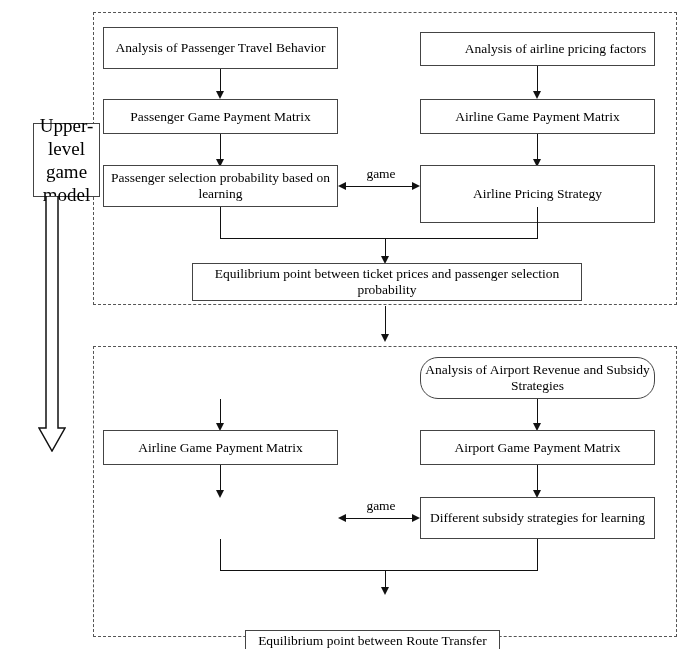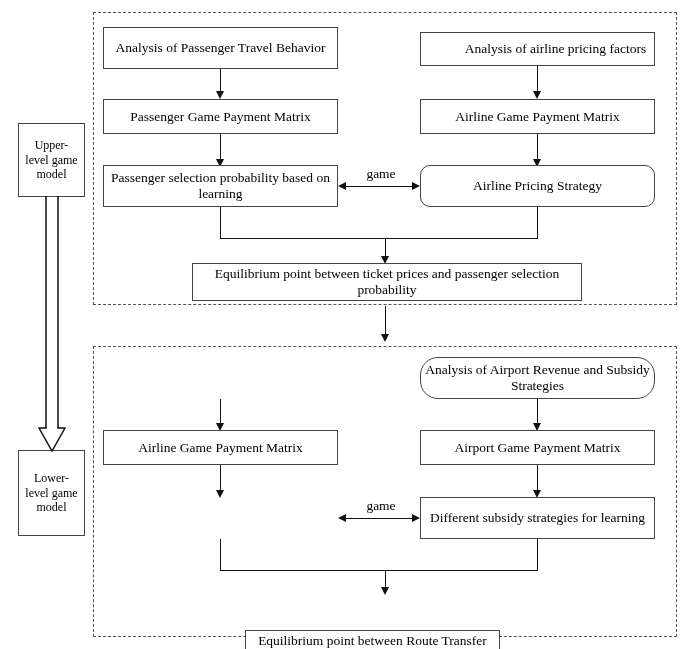--- a/index.html
+++ b/index.html
@@ -34,22 +34,23 @@
     background: #ffffff;
     display: flex;
     align-items: center;
     justify-content: center;
     text-align: center;
     line-height: 1.18;
     font-size: 13.5px;
     padding: 1px 4px;
   }
   .box.side {
-    font-size: 12px;
+    font-size: 19px;
     line-height: 1.22;
+    margin-left: 15px;
   }
   
   .vline {
     position: absolute;
     width: 0;
     border-left: 1.4px solid #111111;
   }
   .hline {
     position: absolute;
     height: 0;
@@ -94,21 +95,20 @@
 <body>
 
 <div id="canvas">
 
   <div class="panel" style="left:93px; top:12px; width:584px; height:293px;"></div>
 
   <div class="panel" style="left:93px; top:346px; width:584px; height:291px;"></div>
 
   <div class="box side" style="left:18px; top:123px; width:67px; height:74px;">Upper-level game model</div>
 
-  <div class="box side" style="left:18px; top:450px; width:67px; height:86px;">Lower-level game model</div>
 
   <svg class="hollow-arrow" style="left:38px; top:196px; width:28px; height:256px;" width="28" height="256" viewBox="0 0 28 256">
     <polygon points="8,0 20,0 20,232 27,232 14,255 1,232 8,232" fill="#ffffff" stroke="#111111" stroke-width="1.5"></polygon>
   </svg>
 
   <div class="box" style="left:103px; top:27px; width:235px; height:42px;">Analysis of Passenger Travel Behavior</div>
 
   <div class="vline" style="left:220px; top:69px; height:22px;"></div>
   <div class="arrow-down" style="left:216px; top:91px;"></div>
 
@@ -122,21 +122,21 @@
   <div class="box" style="left:420px; top:32px; width:235px; height:34px;padding-left:40px;">Analysis of airline pricing factors</div>
 
   <div class="vline" style="left:537px; top:66px; height:25px;"></div>
   <div class="arrow-down" style="left:533px; top:91px;"></div>
 
   <div class="box" style="left:420px; top:99px; width:235px; height:35px;">Airline Game Payment Matrix</div>
 
   <div class="vline" style="left:537px; top:134px; height:25px;"></div>
   <div class="arrow-down" style="left:533px; top:159px;"></div>
 
-  <div class="box" style="left:420px; top:165px; width:235px; height:42px;border-radius:10px;">Airline Pricing Strategy</div>
+  <div class="box" style="left:420px; top:165px; width:235px; height:58px;">Airline Pricing Strategy</div>
 
   <div class="hline" style="left:346px; top:186px; width:66px;"></div>
   <div class="arrow-left" style="left:338px; top:182px;"></div>
   <div class="arrow-right" style="left:412px; top:182px;"></div>
   <div class="edge-label" style="left:355px; top:166px; width:48px;">game</div>
 
   <div class="vline" style="left:220px; top:207px; height:32px;"></div>
   <div class="vline" style="left:537px; top:207px; height:32px;"></div>
   <div class="hline" style="left:220px; top:238px; width:318px;"></div>
   <div class="vline" style="left:385px; top:238px; height:18px;"></div>

